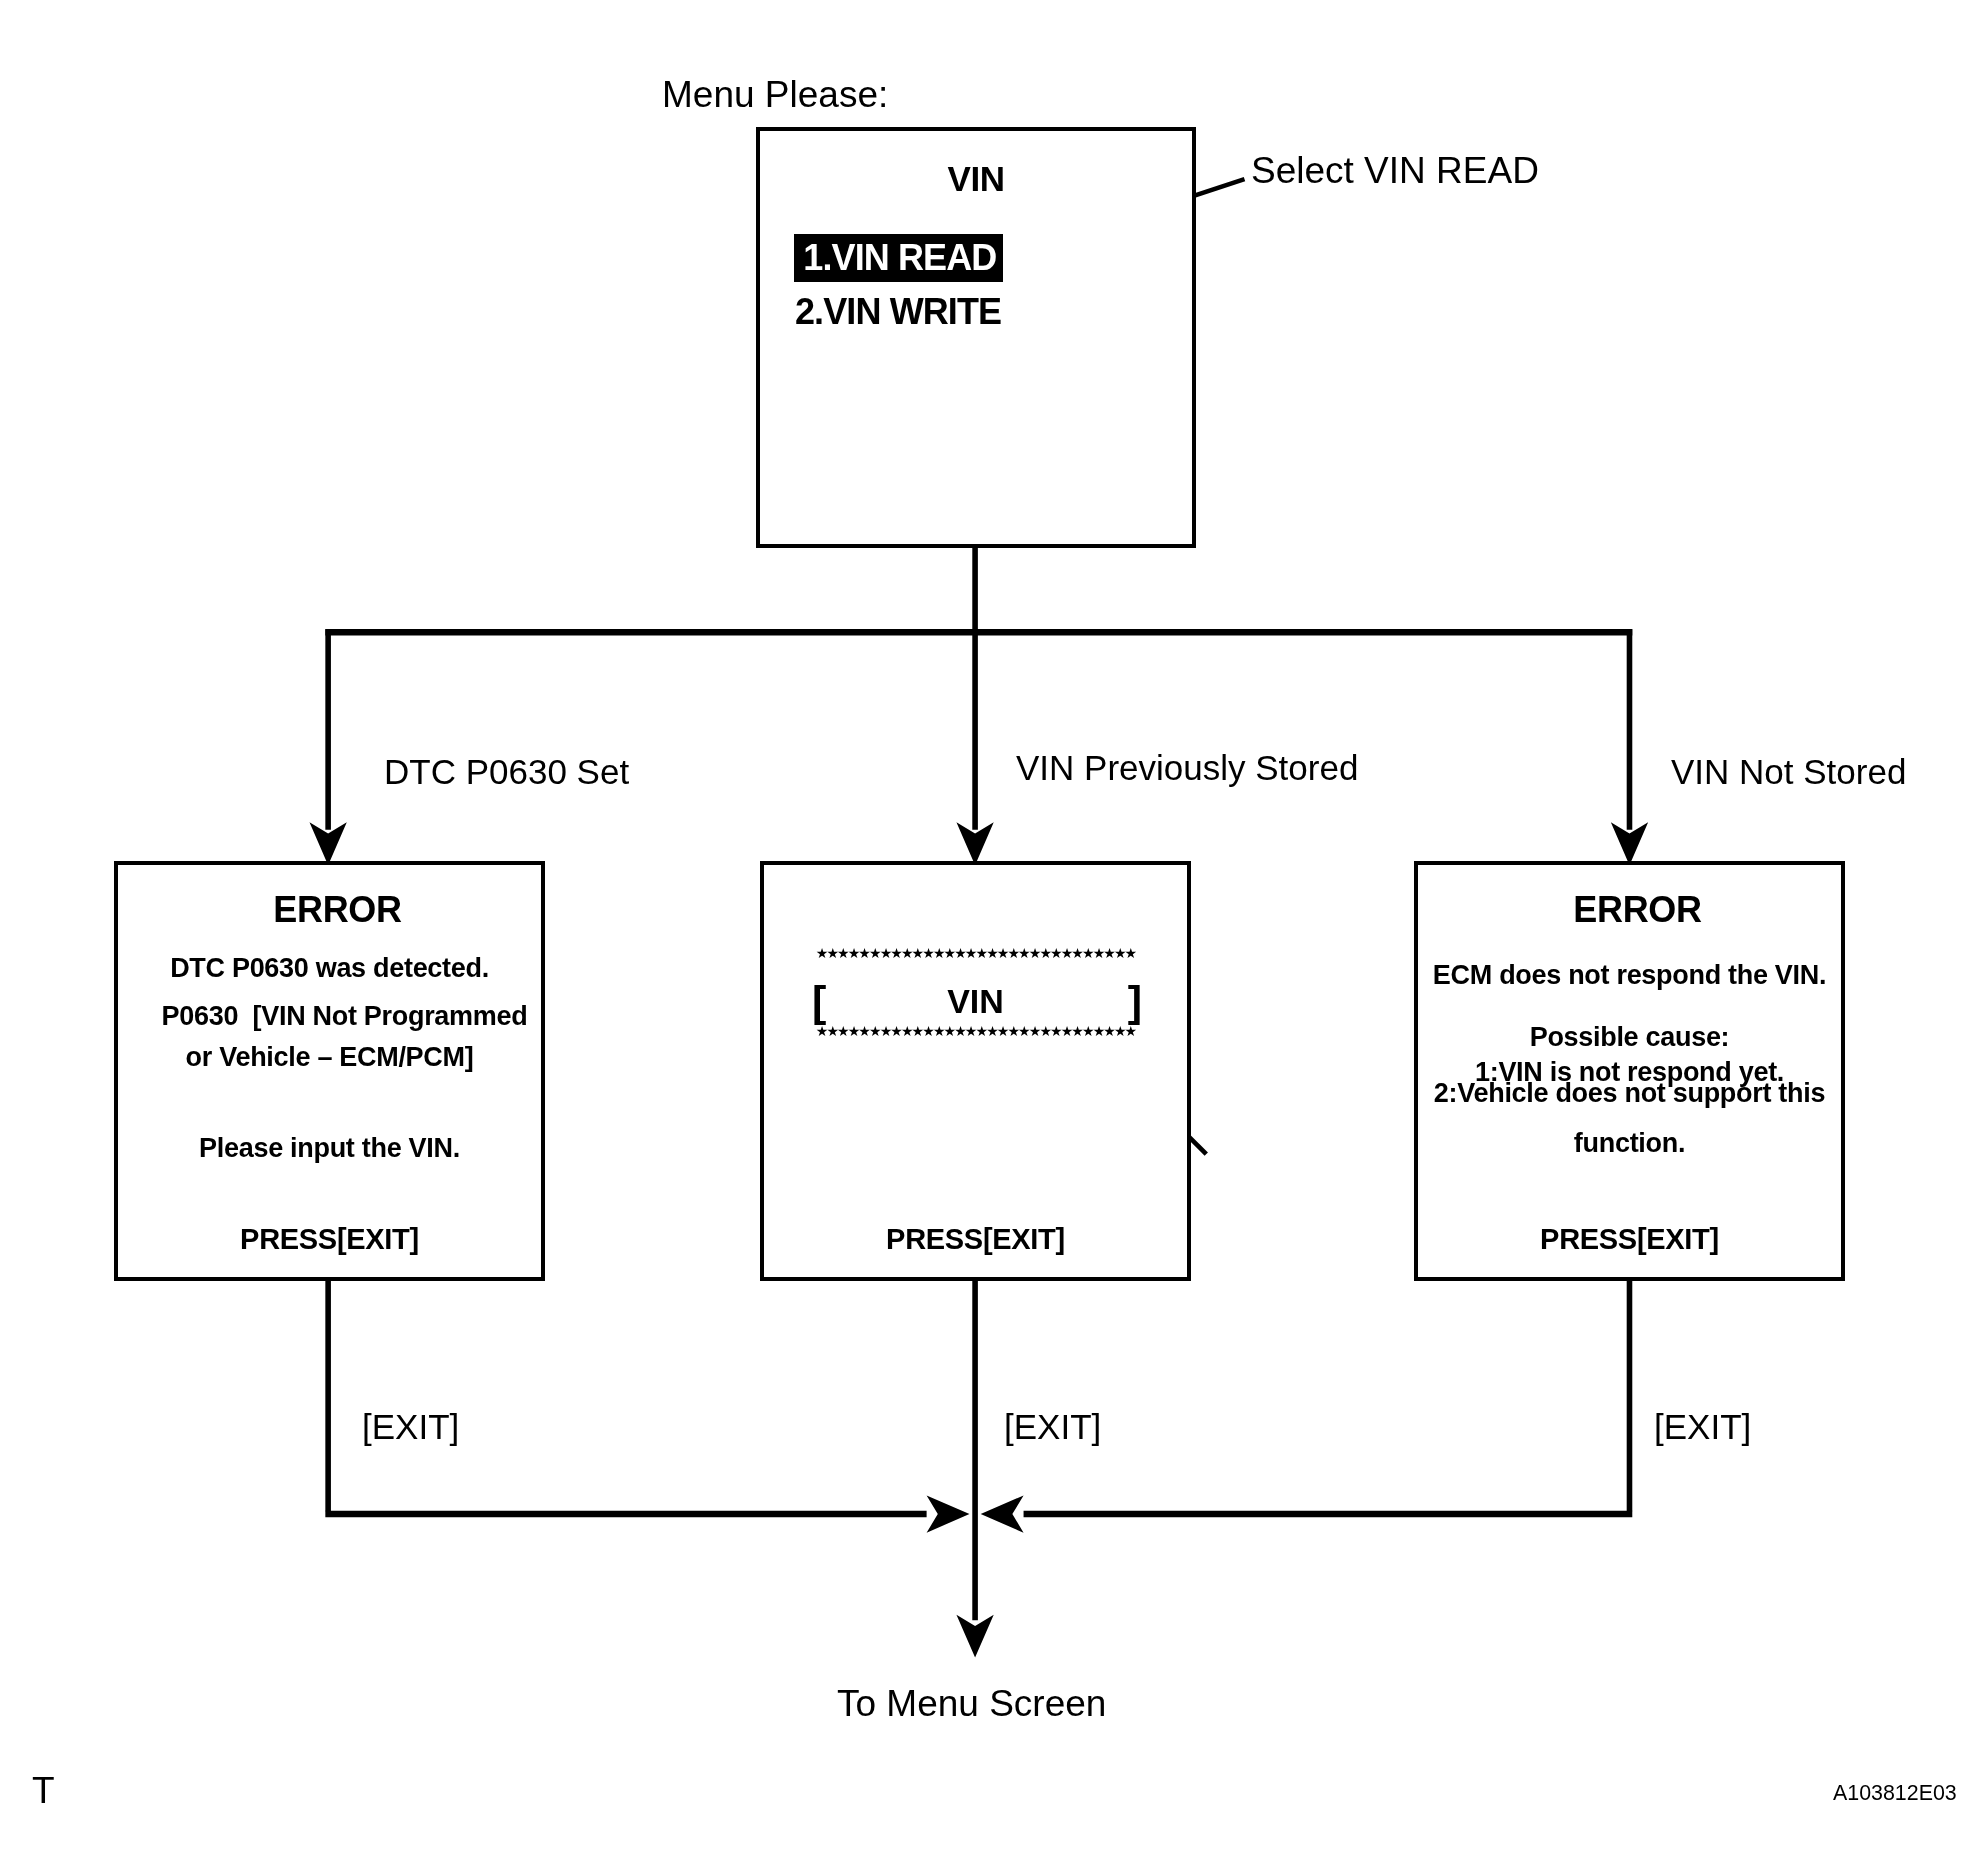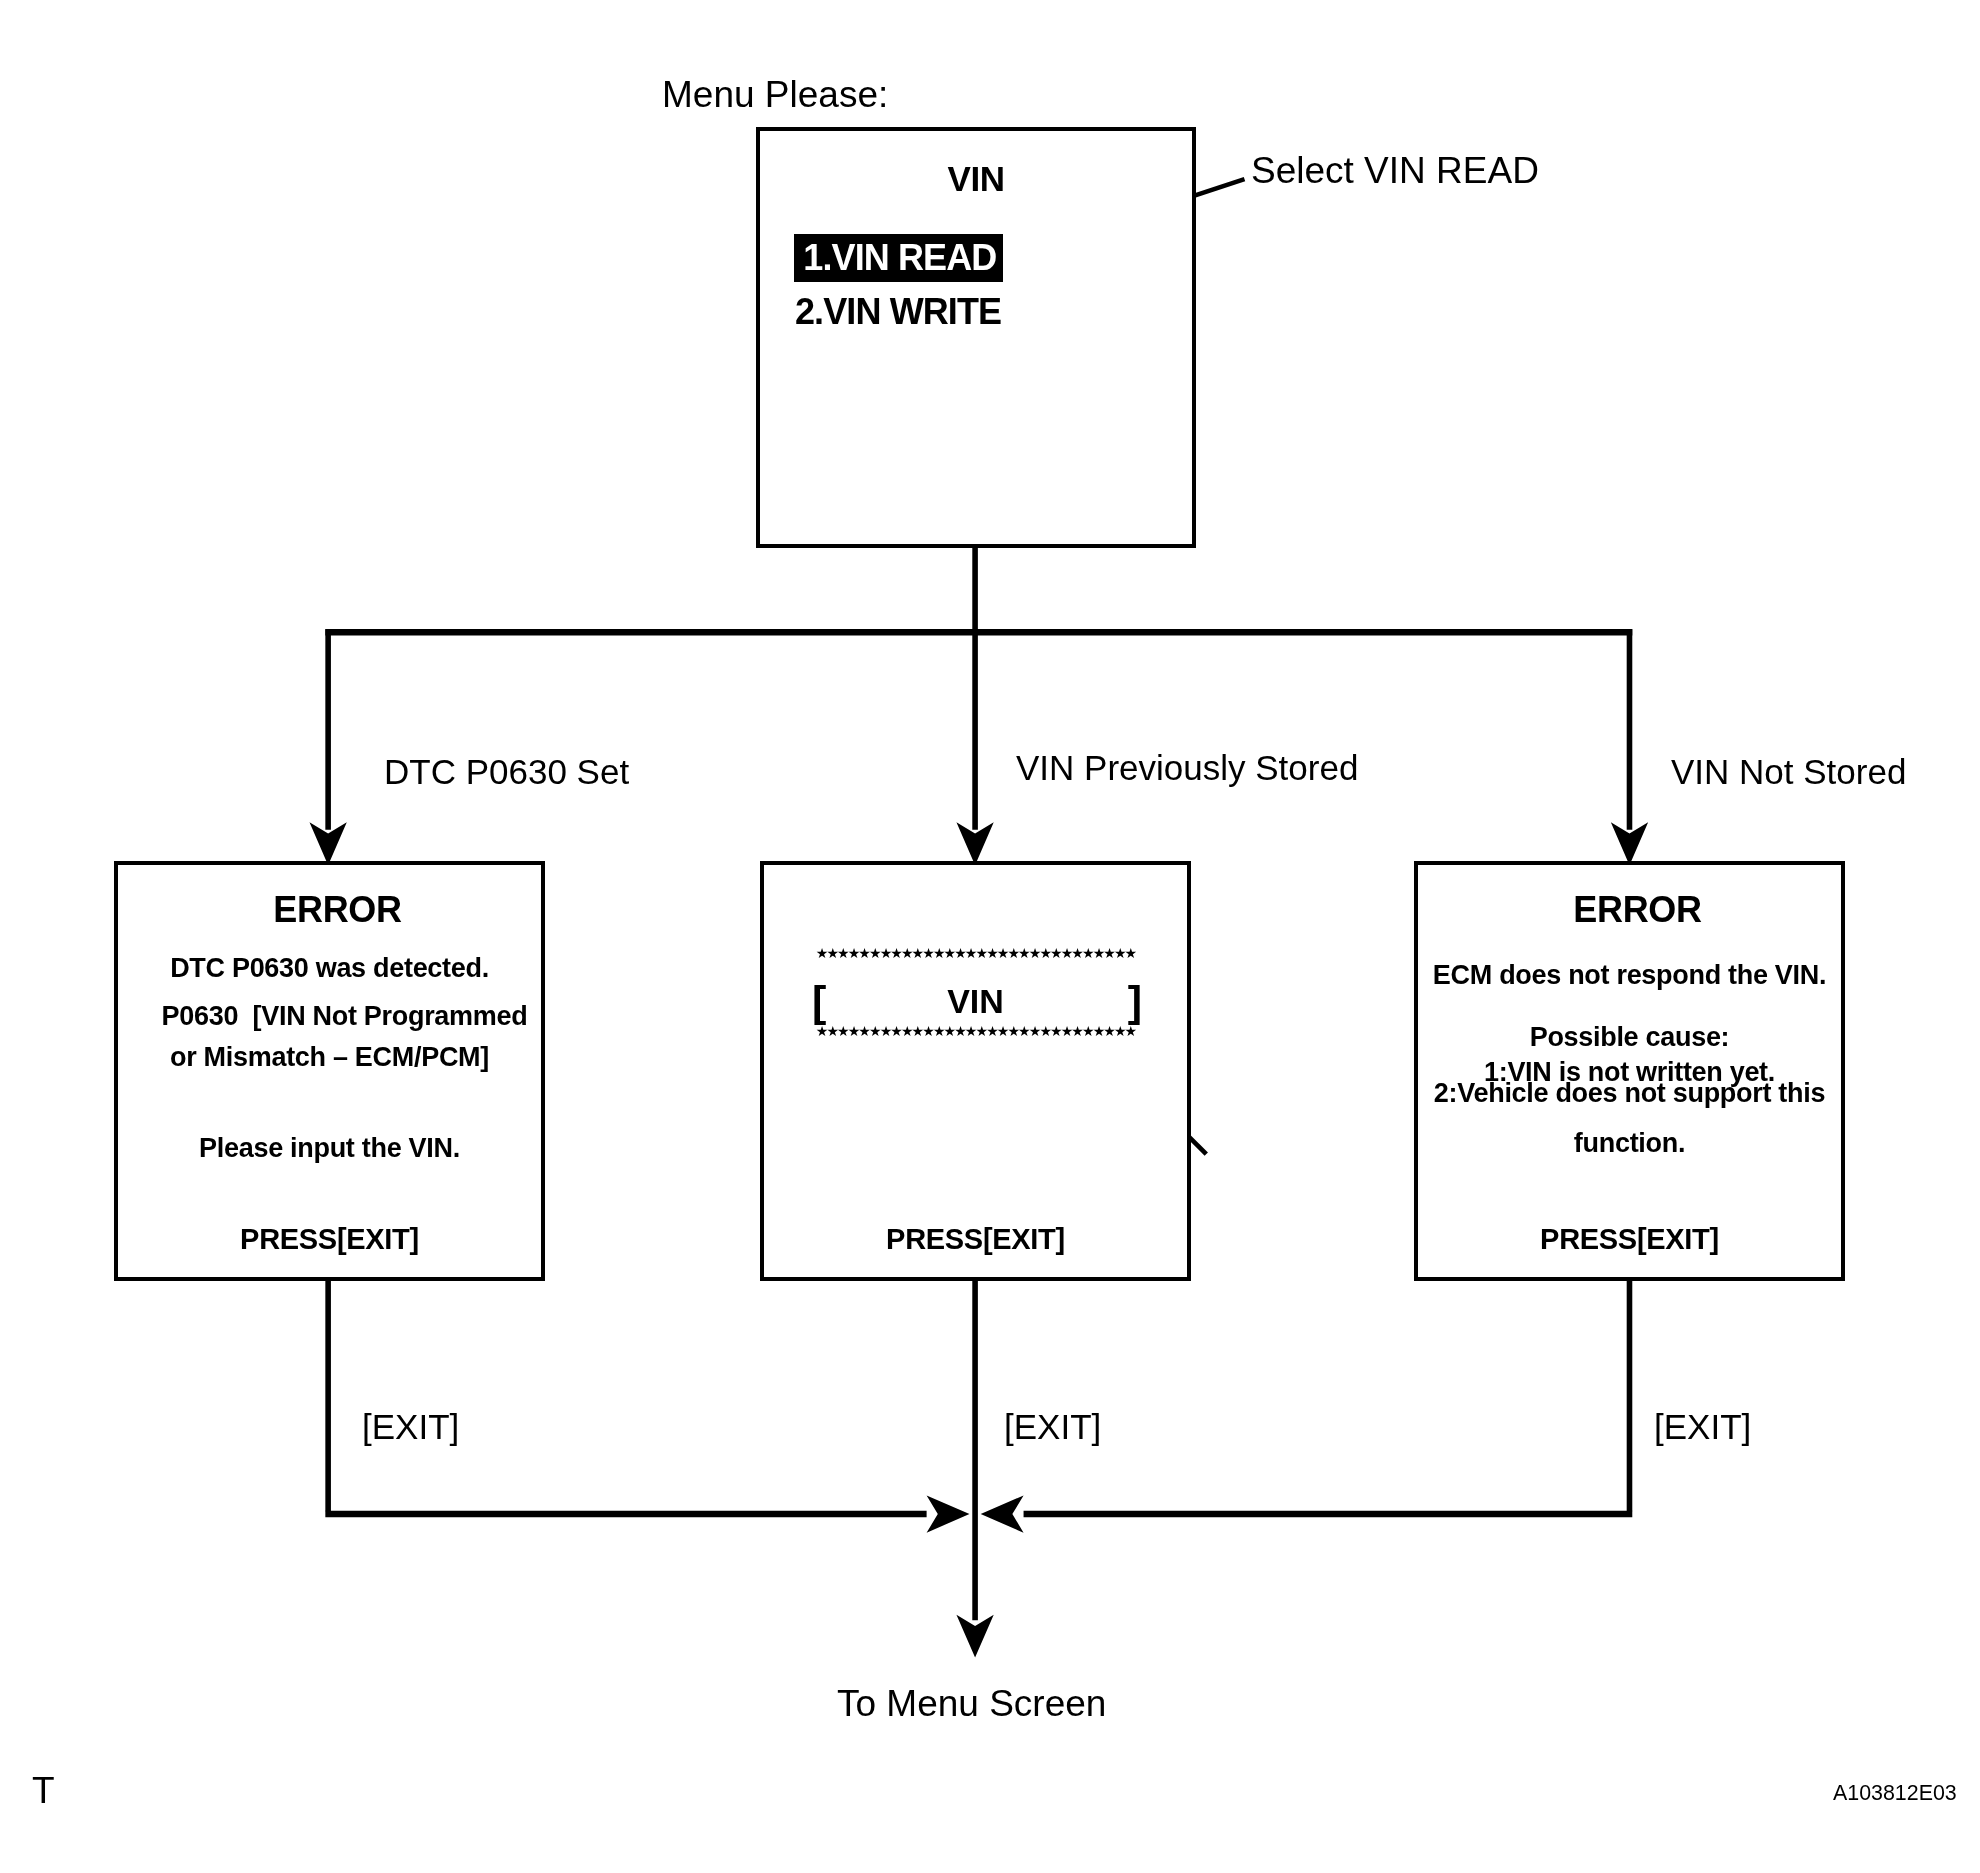--- a/index.html
+++ b/index.html
@@ -123,41 +123,41 @@
   <div class="box" style="left:756px;top:127px;width:440px;height:421px;">
     <div class="menu-title">VIN</div>
     <div class="menu-item-selected">1.VIN READ</div>
     <div class="menu-item">2.VIN WRITE</div>
   </div>
 
   <div class="box" style="left:114px;top:861px;width:431px;height:420px;">
     <div class="box-line box-heading" style="top:24px;">ERROR</div>
     <div class="box-line" style="top:88px;">DTC P0630 was detected.</div>
     <div class="box-line" style="top:136px;padding-left:30px;">P0630  [VIN Not Programmed</div>
-    <div class="box-line" style="top:177px;">or Mismatch – ECM/PCM]</div>
+    <div class="box-line" style="top:177px;">or Vehicle – ECM/PCM]</div>
     <div class="box-line" style="top:268px;">Please input the VIN.</div>
     <div class="box-line press-line" style="top:358px;">PRESS[EXIT]</div>
   </div>
 
   <div class="box" style="left:760px;top:861px;width:431px;height:420px;">
     <div class="stars-row" style="top:80px;">★★★★★★★★★★★★★★★★★★★★★★★★★★★★★★</div>
     <div class="bracket-row">
       <span class="bracket bracket-open">[</span>
       <span class="bracket-vin">VIN</span>
       <span class="bracket bracket-close">]</span>
     </div>
     <div class="stars-row" style="top:158px;">★★★★★★★★★★★★★★★★★★★★★★★★★★★★★★</div>
     <div class="box-line press-line" style="top:358px;">PRESS[EXIT]</div>
   </div>
 
   <div class="box" style="left:1414px;top:861px;width:431px;height:420px;">
     <div class="box-line box-heading" style="top:24px;">ERROR</div>
     <div class="box-line" style="top:95px;">ECM does not respond the VIN.</div>
     <div class="box-line" style="top:157px;">Possible cause:</div>
-    <div class="box-line" style="top:192px;">1:VIN is not written yet.</div>
+    <div class="box-line" style="top:192px;">1:VIN is not respond yet.</div>
     <div class="box-line" style="top:213px;">2:Vehicle does not support this</div>
     <div class="box-line" style="top:263px;">function.</div>
     <div class="box-line press-line" style="top:358px;">PRESS[EXIT]</div>
   </div>
 
 
   <div class="label" style="left:362px;top:1406px;">[EXIT]</div>
   <div class="label" style="left:1004px;top:1406px;">[EXIT]</div>
   <div class="label" style="left:1654px;top:1406px;">[EXIT]</div>
 

